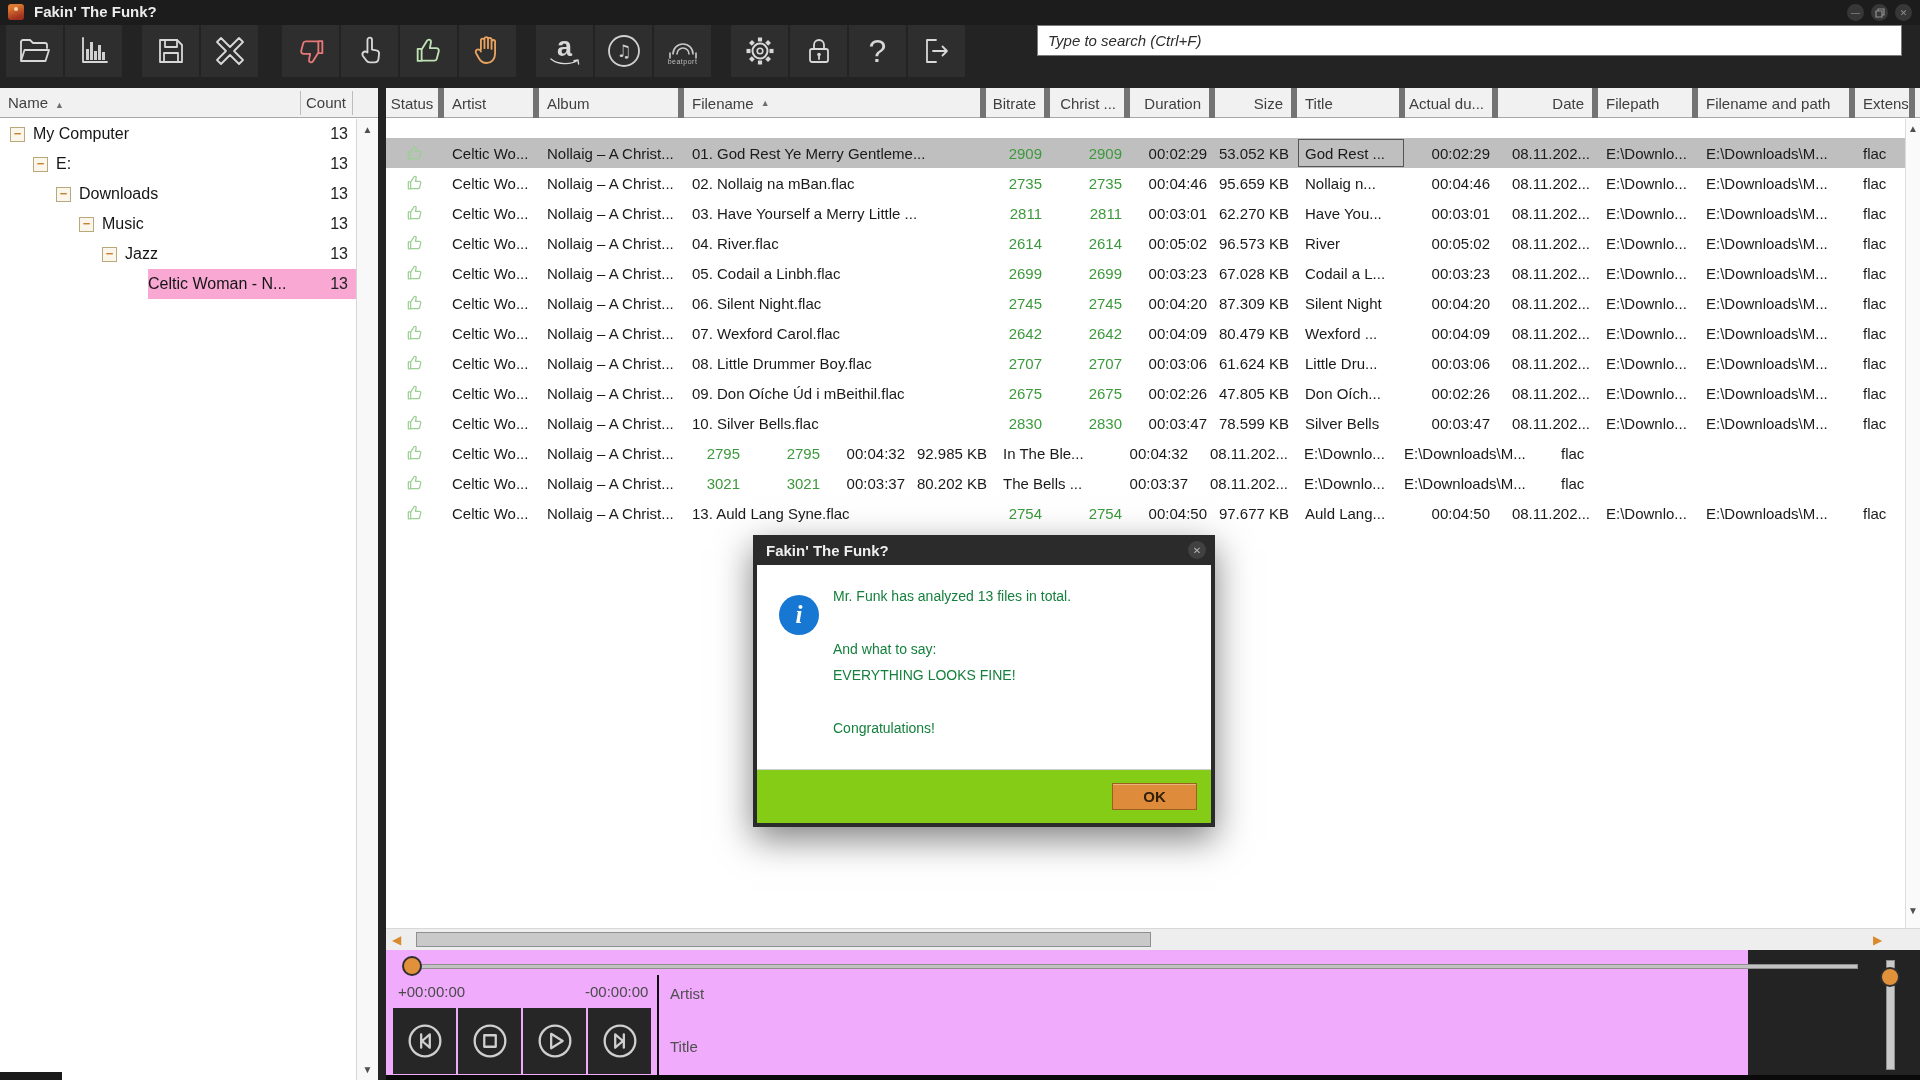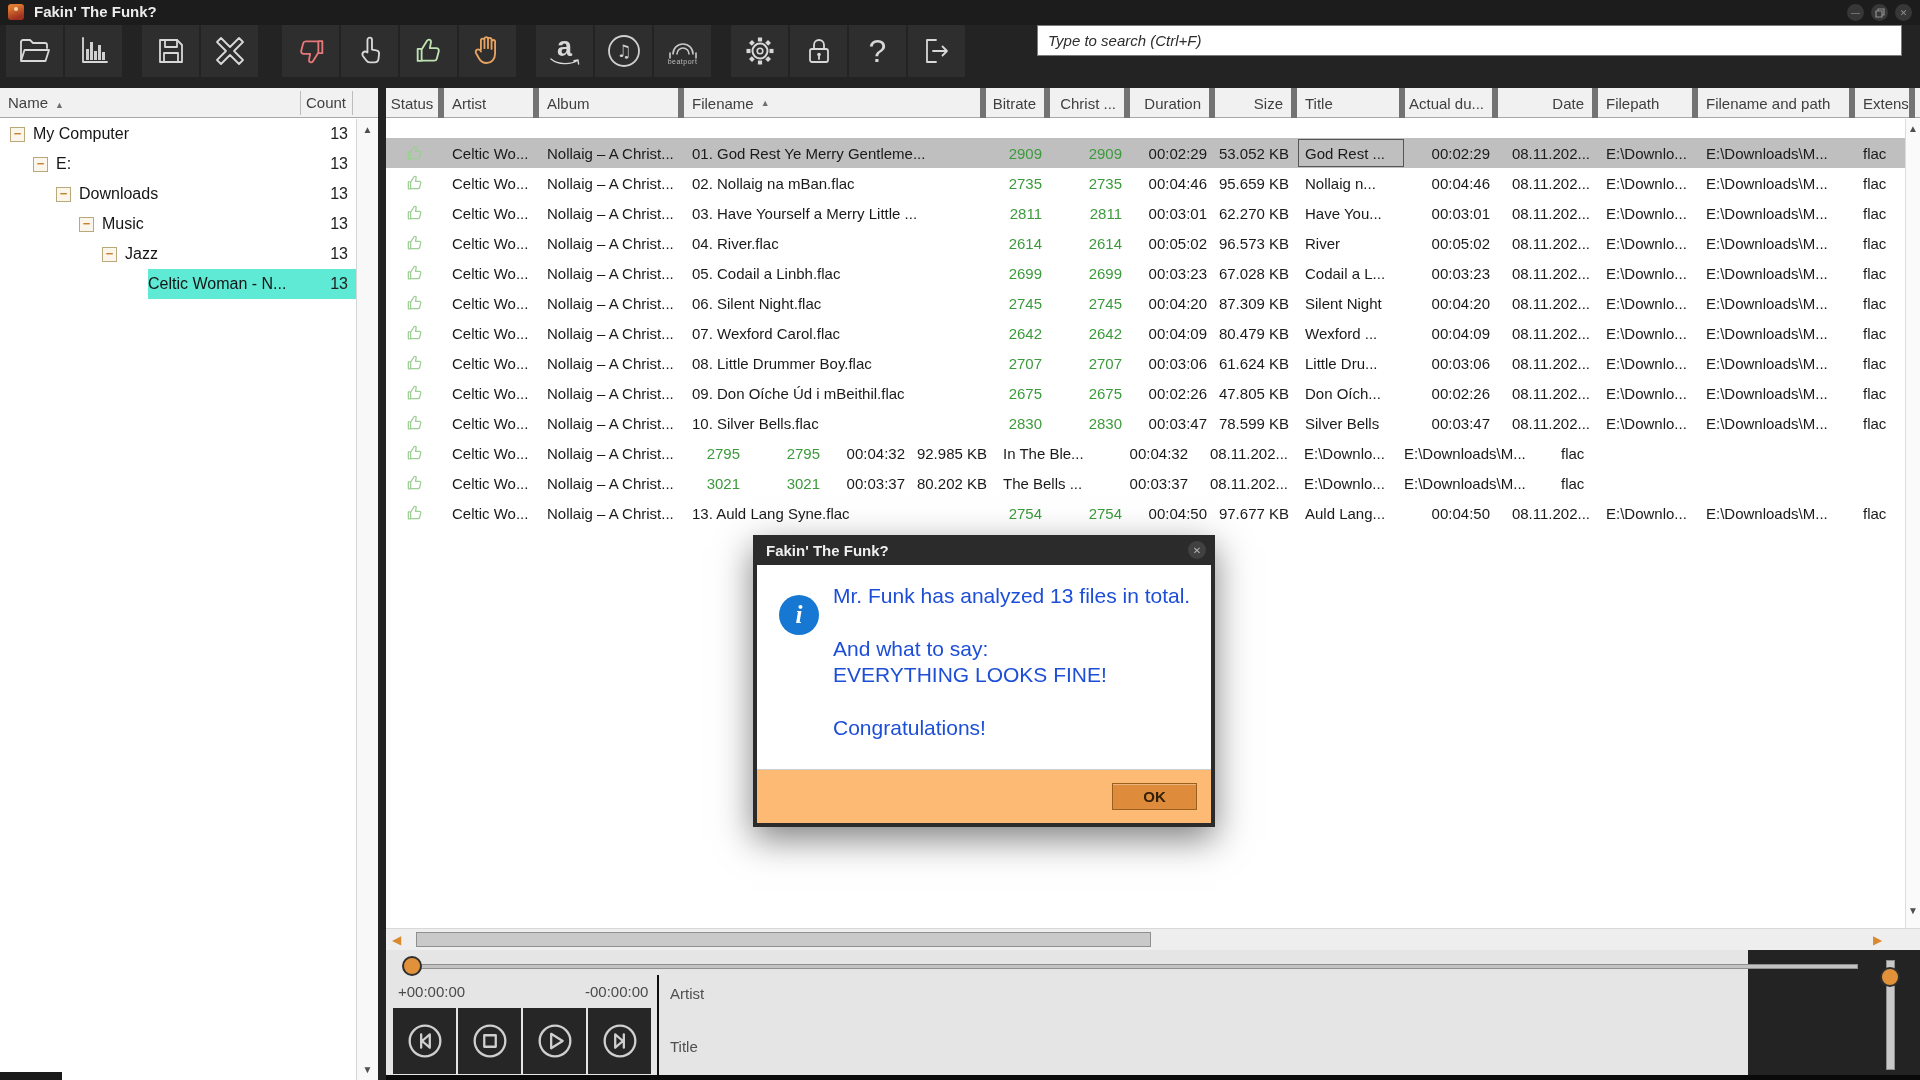--- a/index.html
+++ b/index.html
@@ -47,21 +47,21 @@
   .tree-header .sort { color:#6f6f6f; font-size:9px; margin-left:7px; }
   .tree-header .cnt { position:absolute; left:306px; top:6px; }
   .tree-header .sep1 { position:absolute; left:300px; top:3px; width:1px; height:24px; background:#bdbdbd; }
   .tree-header .sep2 { position:absolute; left:352px; top:3px; width:1px; height:24px; background:#bdbdbd; }
   .tree-rows { position:absolute; left:0; top:31px; right:22px; bottom:0; overflow:hidden; }
   .tree-row { height:30px; display:flex; align-items:center; font-size:16px; color:#151515; }
   .expander { width:15px; height:15px; background:#faf6ec; border:1px solid #b9a87c; color:#c87f2e;
               font-size:13px; line-height:12px; text-align:center; margin-right:8px; flex:0 0 auto; font-weight:bold;}
   .expander-spacer { width:15px; margin-right:8px; flex:0 0 auto; }
   .tree-hl { flex:1; display:flex; align-items:center; height:100%; }
-  .tree-hl.selected { background:#5eead4; }
+  .tree-hl.selected { background:#f9a8d4; }
   .tree-label { flex:1; white-space:nowrap; overflow:hidden; }
   .tree-count { padding-right:8px; color:#222; }
   .tree-scroll { position:absolute; right:0; top:31px; width:22px; bottom:0; background:#f8f8f8;
                  border-left:1px solid #d5d5d5; }
   .scroll-arrow { position:absolute; left:0; width:100%; text-align:center; color:#4f4f4f; font-size:10px; }
 
   
   .table-panel { position:absolute; left:386px; top:88px; width:1534px; height:840px; background:#ffffff; overflow:hidden; }
   .thead { position:absolute; left:0; top:0; height:30px; display:flex; background:#f1f1f1;
            border-bottom:1px solid #a8a8a8; width:1540px; }
@@ -93,21 +93,21 @@
                    border-left:1px solid #dcdcdc; }
 
   
   .hscroll { position:absolute; left:386px; top:928px; width:1534px; height:22px; background:#eeeeee;
              border-top:1px solid #d8d8d8; }
   .h-arrow { position:absolute; top:4px; font-size:12px; color:#d98a2f; }
   .h-thumb { position:absolute; left:30px; top:3px; width:735px; height:15px; background:#c9c9c9;
              border:1px solid #8f8f8f; }
 
   
-  .player { position:absolute; left:386px; top:950px; width:1362px; height:125px; background:#e5e5e5; }
+  .player { position:absolute; left:386px; top:950px; width:1362px; height:125px; background:#f0abfc; }
   .seek-track { position:absolute; left:22px; top:14px; width:1450px; height:5px; background:#c2c2c2;
                 border:1px solid #8f8f8f; }
   .seek-thumb { position:absolute; left:16px; top:6px; width:20px; height:20px; border-radius:50%;
                 background:#e0913a; border:2px solid #2e2e2e; }
   .vol-track { position:absolute; left:1500px; top:10px; width:9px; height:110px; background:#c9c9c9;
                border:1px solid #8f8f8f; }
   .vol-thumb { position:absolute; left:1494px; top:17px; width:20px; height:20px; border-radius:50%;
                background:#e0913a; border:2px solid #2e2e2e; }
   .time { position:absolute; font-size:15px; color:#4a4a4a; top:33px; }
   .p-btns { position:absolute; left:7px; top:58px; display:flex; gap:2px; }
@@ -124,23 +124,23 @@
             box-shadow:0 12px 34px rgba(0,0,0,.5); padding:0 4px 4px 4px; }
   .dlg-title { height:30px; display:flex; align-items:center; color:#efefef; font-weight:bold;
                font-size:15px; padding-left:9px; }
   .dlg-close { position:absolute; right:9px; top:6px; width:18px; height:18px; border-radius:50%;
                background:#414141; color:#b5b5b5; font-size:10px; display:flex; align-items:center;
                justify-content:center; }
   .dlg-body { background:#ffffff; height:204px; position:relative; }
   .info-icon { position:absolute; left:22px; top:30px; width:40px; height:40px; border-radius:50%;
                background:#1678d2; color:#ffffff; font-family:"Liberation Serif",serif; font-style:italic;
                font-weight:bold; font-size:25px; display:flex; align-items:center; justify-content:center; }
-  .dlg-text { position:absolute; left:76px; top:18px; color:#1d4ed8; font-size:21px; line-height:26px; }
+  .dlg-text { position:absolute; left:76px; top:18px; color:#15803d; font-size:14px; line-height:26px; }
   .mt { margin-top:27px; }
-  .dlg-footer { background:#fdba74; height:54px; border-top:1px solid #cfcfcf; position:relative; }
+  .dlg-footer { background:#84cc16; height:54px; border-top:1px solid #cfcfcf; position:relative; }
   .ok-btn { position:absolute; right:14px; top:13px; width:85px; height:27px; background:#de8c3c;
             border:1px solid #99601e; color:#332009; font-weight:bold; font-size:15px;
             display:flex; align-items:center; justify-content:center;
             box-shadow:inset 0 1px 0 rgba(255,255,255,.35); }
 </style>
 </head>
 <body>
 
 <div class="titlebar">
   <div class="app-icon"></div>

